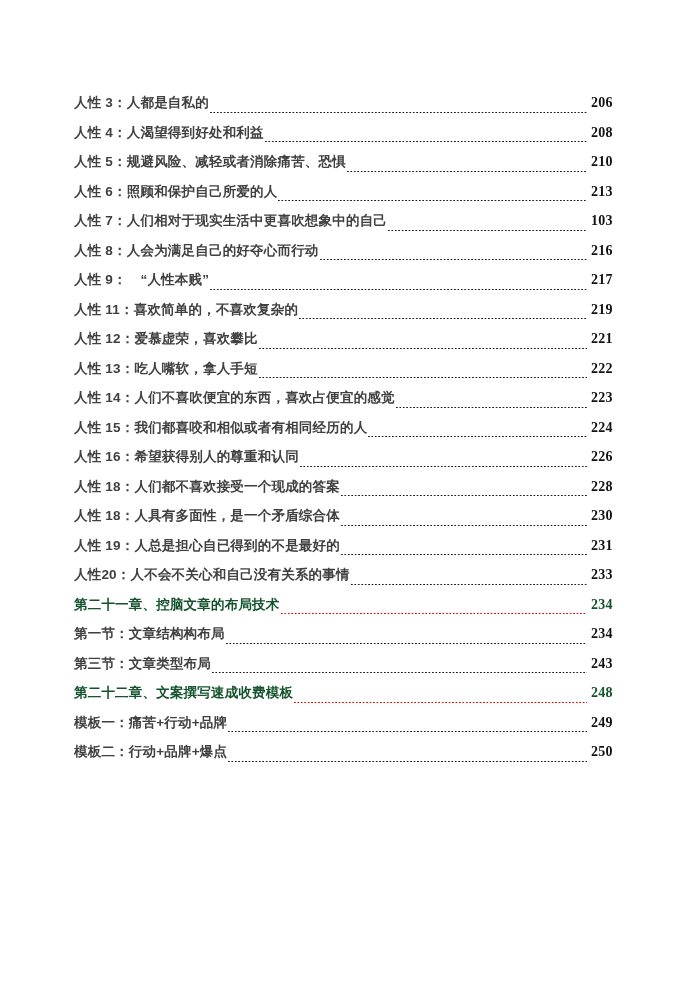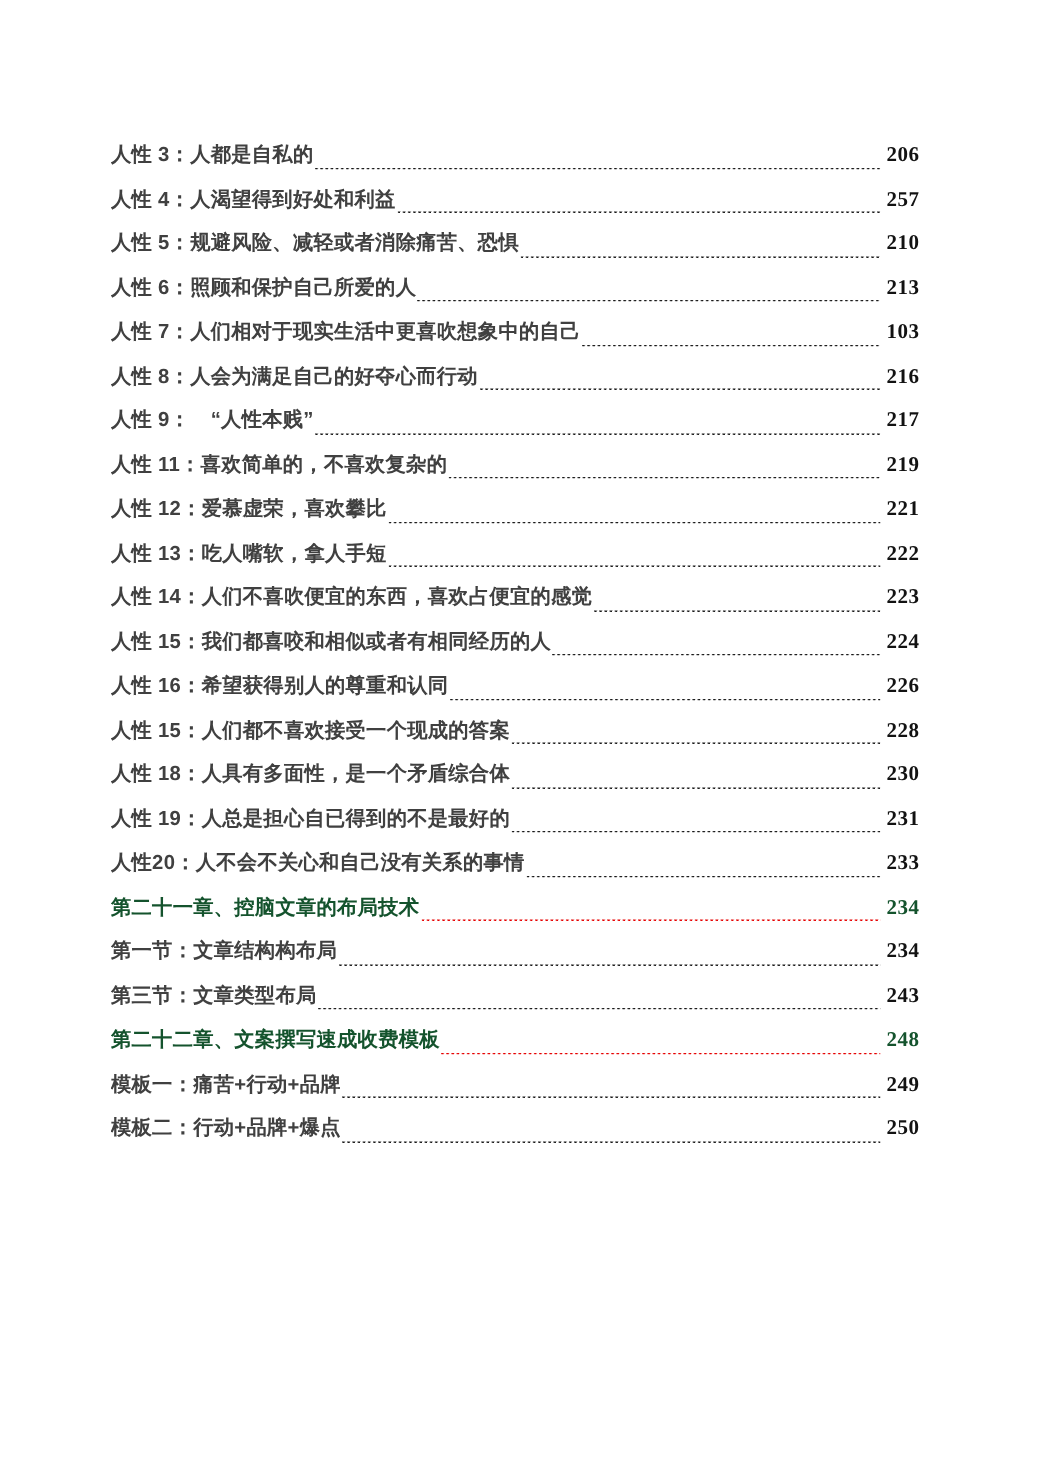--- a/index.html
+++ b/index.html
@@ -102,21 +102,21 @@
 <div id="page">
   <div id="toc">
       <div class="row">
         <span class="label">人性 3：人都是自私的</span>
         <span class="leader"></span>
         <span class="pageno">206</span>
       </div>
       <div class="row">
         <span class="label">人性 4：人渴望得到好处和利益</span>
         <span class="leader"></span>
-        <span class="pageno">257</span>
+        <span class="pageno">208</span>
       </div>
       <div class="row">
         <span class="label">人性 5：规避风险、减轻或者消除痛苦、恐惧</span>
         <span class="leader"></span>
         <span class="pageno">210</span>
       </div>
       <div class="row">
         <span class="label">人性 6：照顾和保护自己所爱的人</span>
         <span class="leader"></span>
         <span class="pageno">213</span>
@@ -160,21 +160,21 @@
         <span class="label">人性 15：我们都喜咬和相似或者有相同经历的人</span>
         <span class="leader"></span>
         <span class="pageno">224</span>
       </div>
       <div class="row">
         <span class="label">人性 16：希望获得别人的尊重和认同</span>
         <span class="leader"></span>
         <span class="pageno">226</span>
       </div>
       <div class="row">
-        <span class="label">人性 15：人们都不喜欢接受一个现成的答案</span>
+        <span class="label">人性 18：人们都不喜欢接受一个现成的答案</span>
         <span class="leader"></span>
         <span class="pageno">228</span>
       </div>
       <div class="row">
         <span class="label">人性 18：人具有多面性，是一个矛盾综合体</span>
         <span class="leader"></span>
         <span class="pageno">230</span>
       </div>
       <div class="row">
         <span class="label">人性 19：人总是担心自已得到的不是最好的</span>

